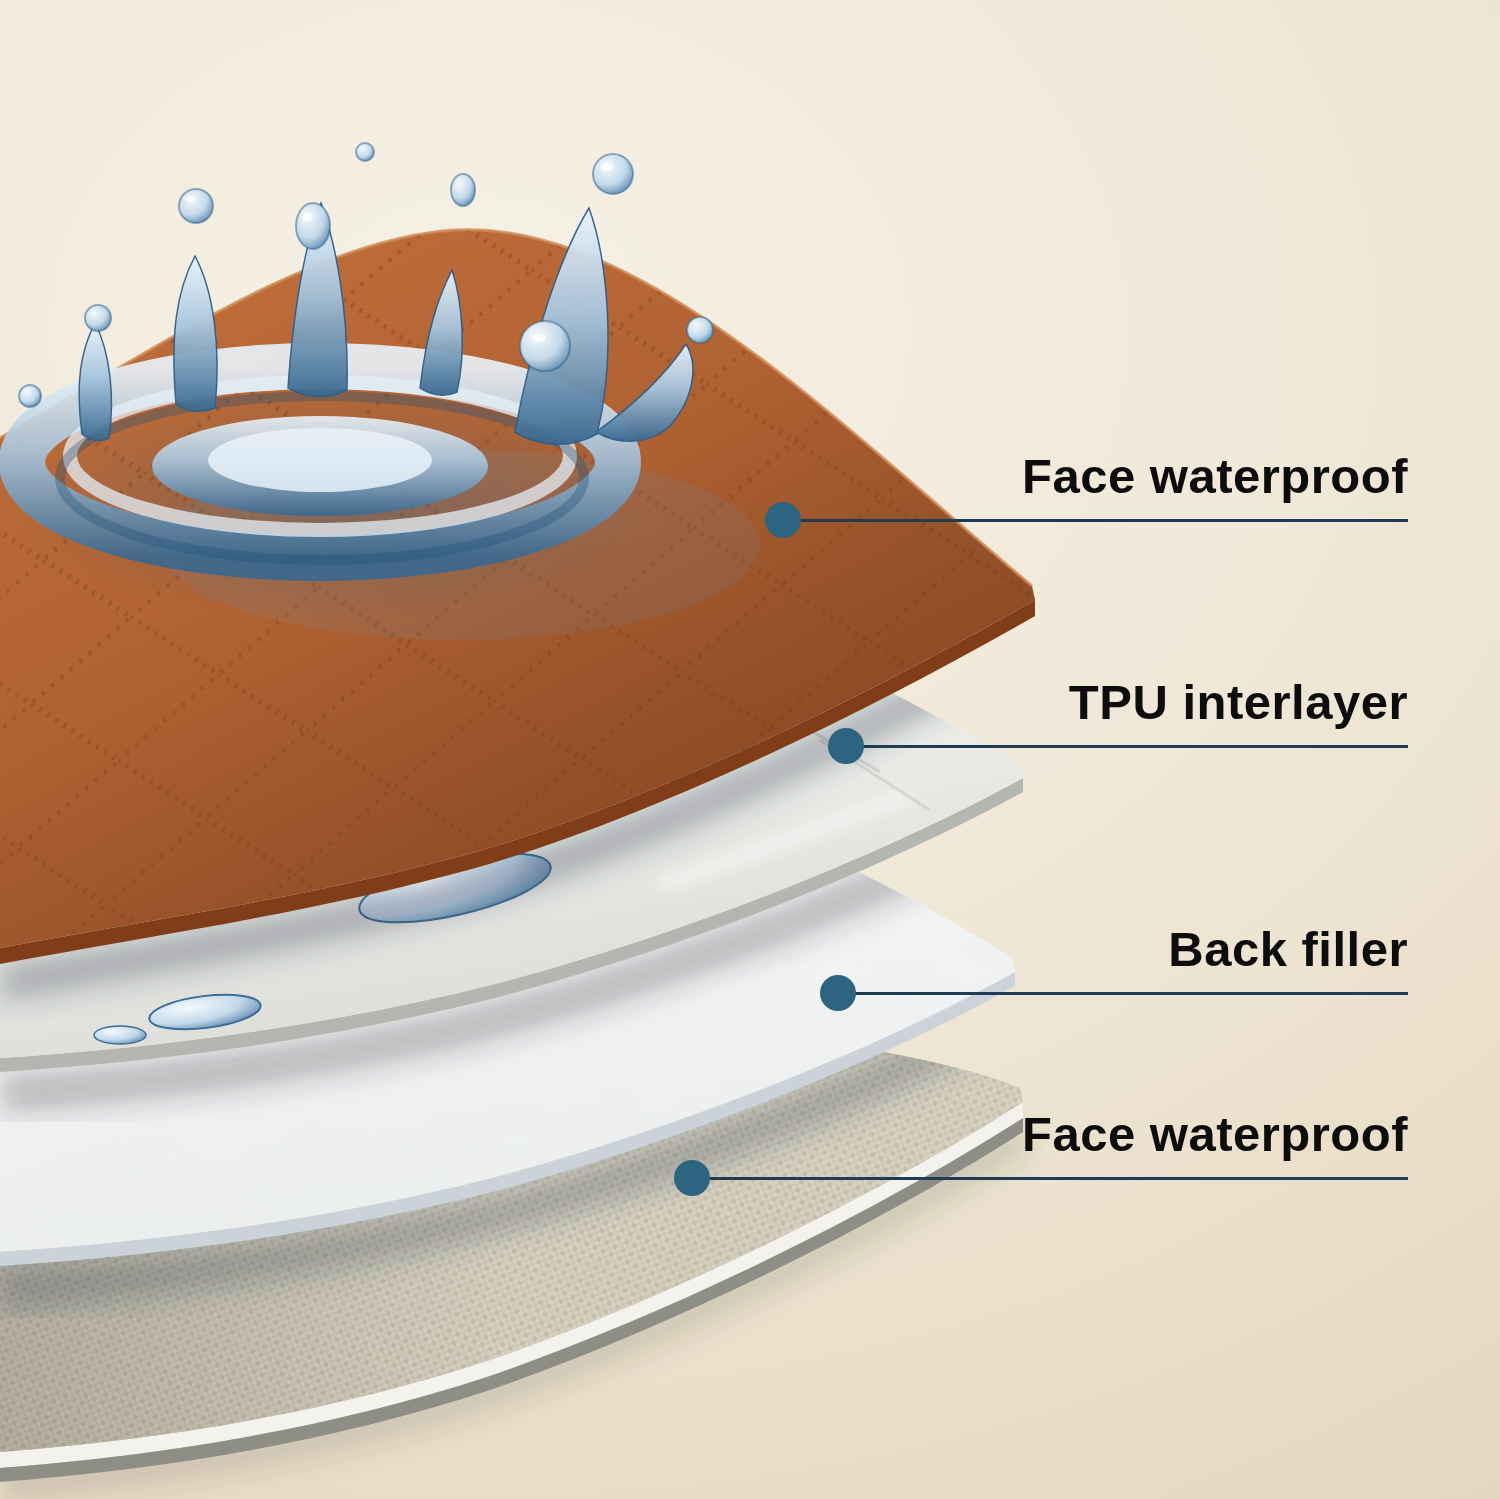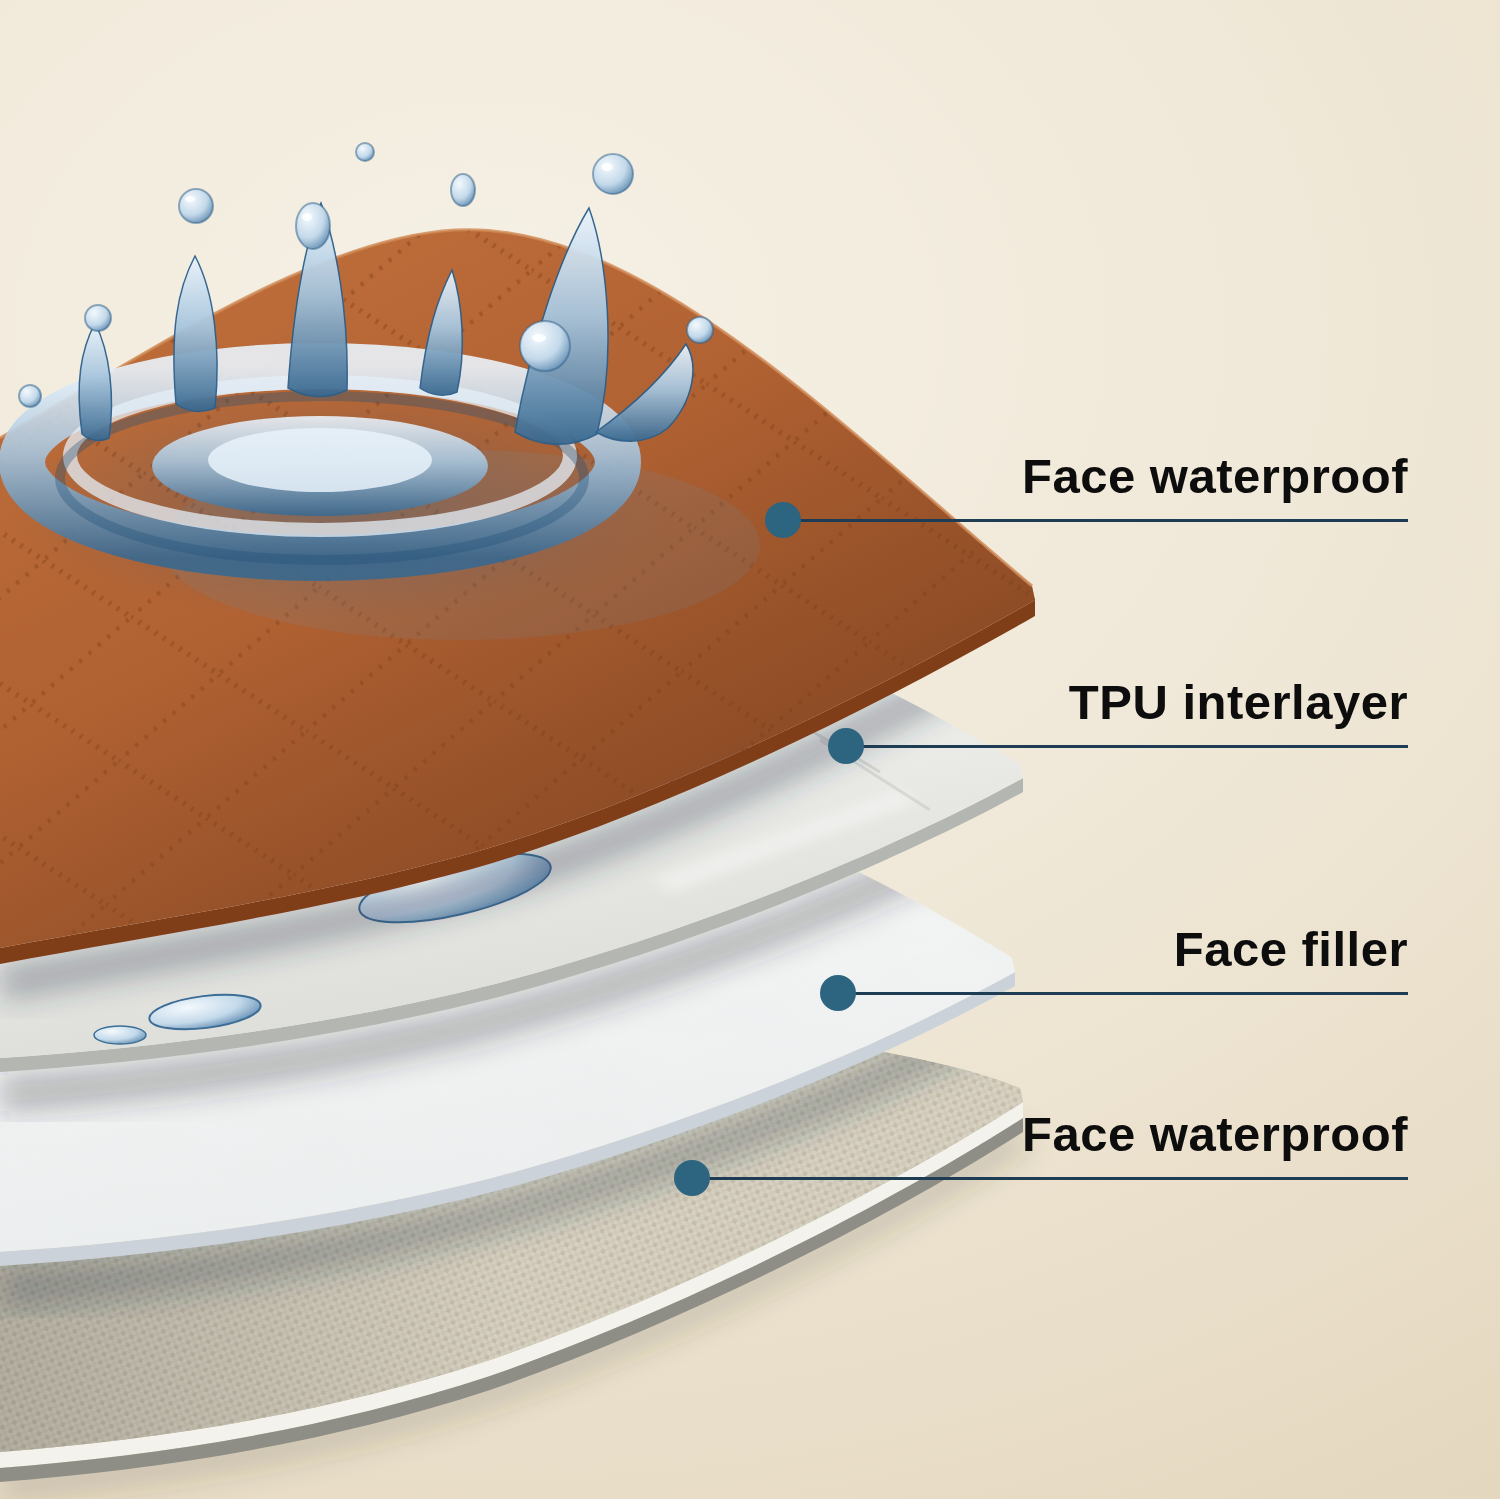--- a/index.html
+++ b/index.html
@@ -203,21 +203,21 @@
     <span class="label">Face waterproof</span>
   </div>
   <div class="callout" id="c2">
     <span class="line"></span>
     <span class="dot"></span>
     <span class="label">TPU interlayer</span>
   </div>
   <div class="callout" id="c3">
     <span class="line"></span>
     <span class="dot"></span>
-    <span class="label">Face filler</span>
+    <span class="label">Back filler</span>
   </div>
   <div class="callout" id="c4">
     <span class="line"></span>
     <span class="dot"></span>
     <span class="label">Face waterproof</span>
   </div>
 
 </div>
 
 </body></html>

